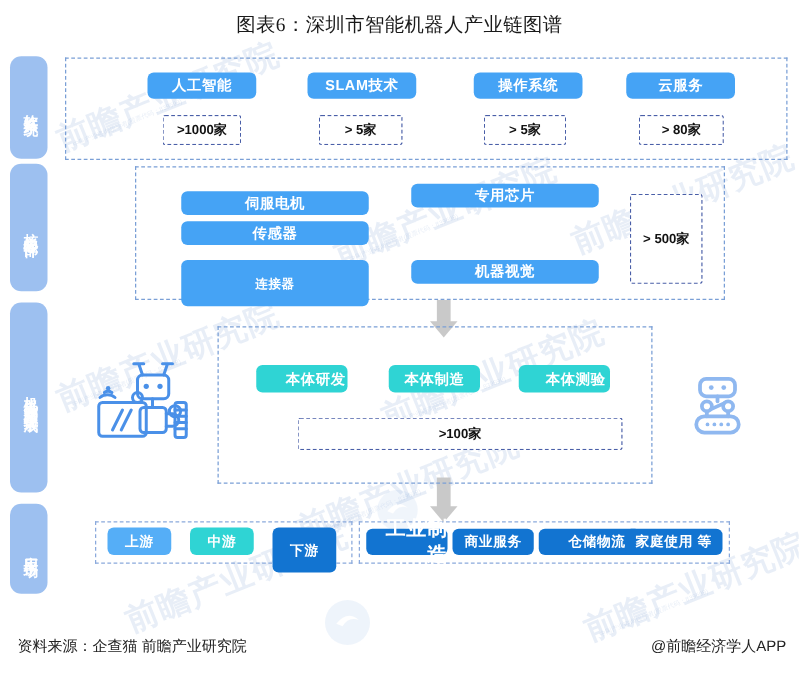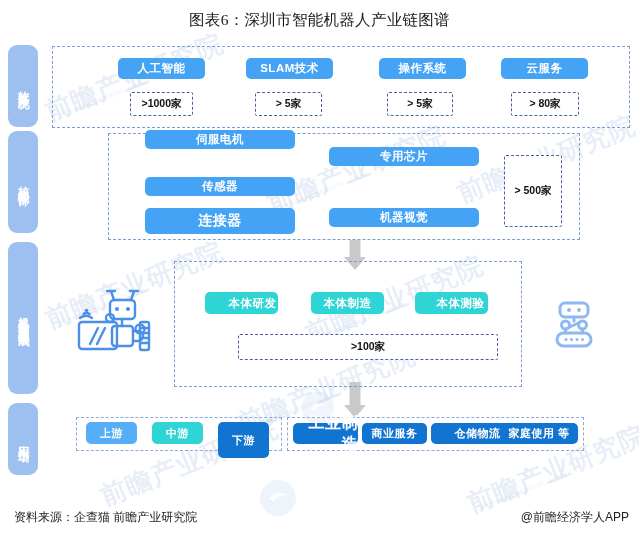--- a/index.html
+++ b/index.html
@@ -228,27 +228,27 @@
 
   <div class="pill blue" style="left:501px; top:58px; width:87px; height:21px; font-size:11.5px;">
     <span>云服务</span>
   </div>
   <div class="countbox" style="left:511px; top:92px; width:68px; height:24px; font-size:10.5px;">
     <span>&gt; 80家</span>
   </div>
 
   <div class="panel" style="left:108px; top:133px; width:472px; height:107px;"></div>
 
-  <div class="pill blue" style="left:145px; top:130px; width:150px; height:19px; font-size:11.5px;">
+  <div class="pill blue" style="left:145px; top:153px; width:150px; height:19px; font-size:11.5px;">
     <span>伺服电机</span>
   </div>
   <div class="pill blue" style="left:145px; top:177px; width:150px; height:19px; font-size:11.5px;">
     <span>传感器</span>
   </div>
-  <div class="pill blue" style="left:145px; top:208px; width:150px; height:26px; font-size:14px;">
+  <div class="pill blue" style="left:145px; top:208px; width:150px; height:37px; font-size:10px;">
     <span>连接器</span>
   </div>
 
   <div class="pill blue" style="left:329px; top:147px; width:150px; height:19px; font-size:11.5px;">
     <span>专用芯片</span>
   </div>
   <div class="pill blue" style="left:329px; top:208px; width:150px; height:19px; font-size:11.5px;">
     <span>机器视觉</span>
   </div>
 

